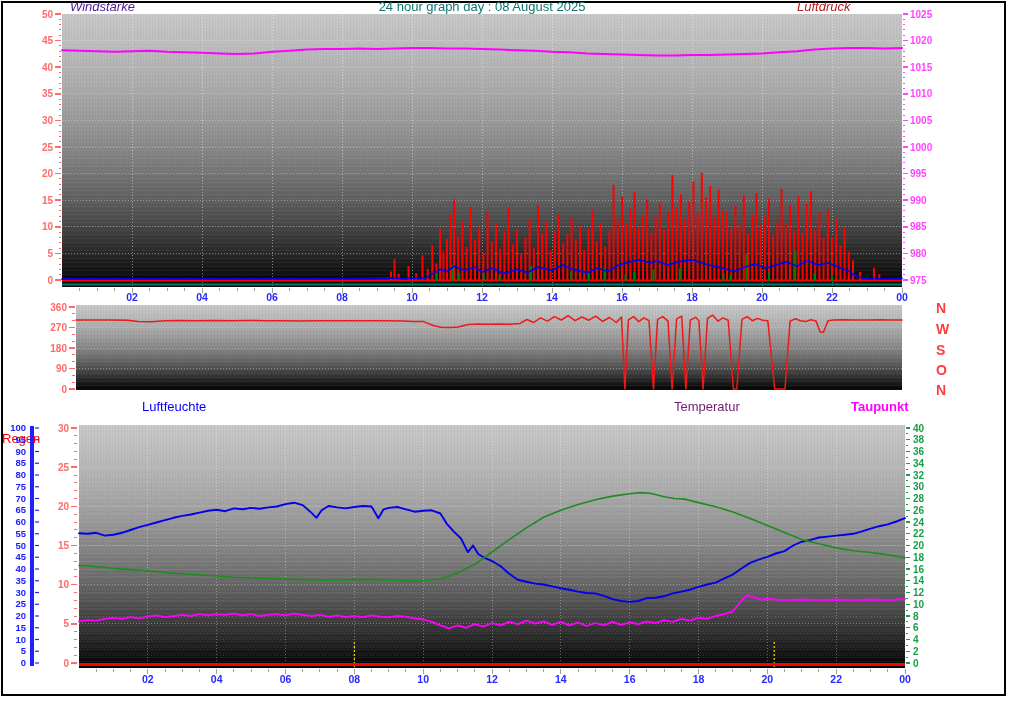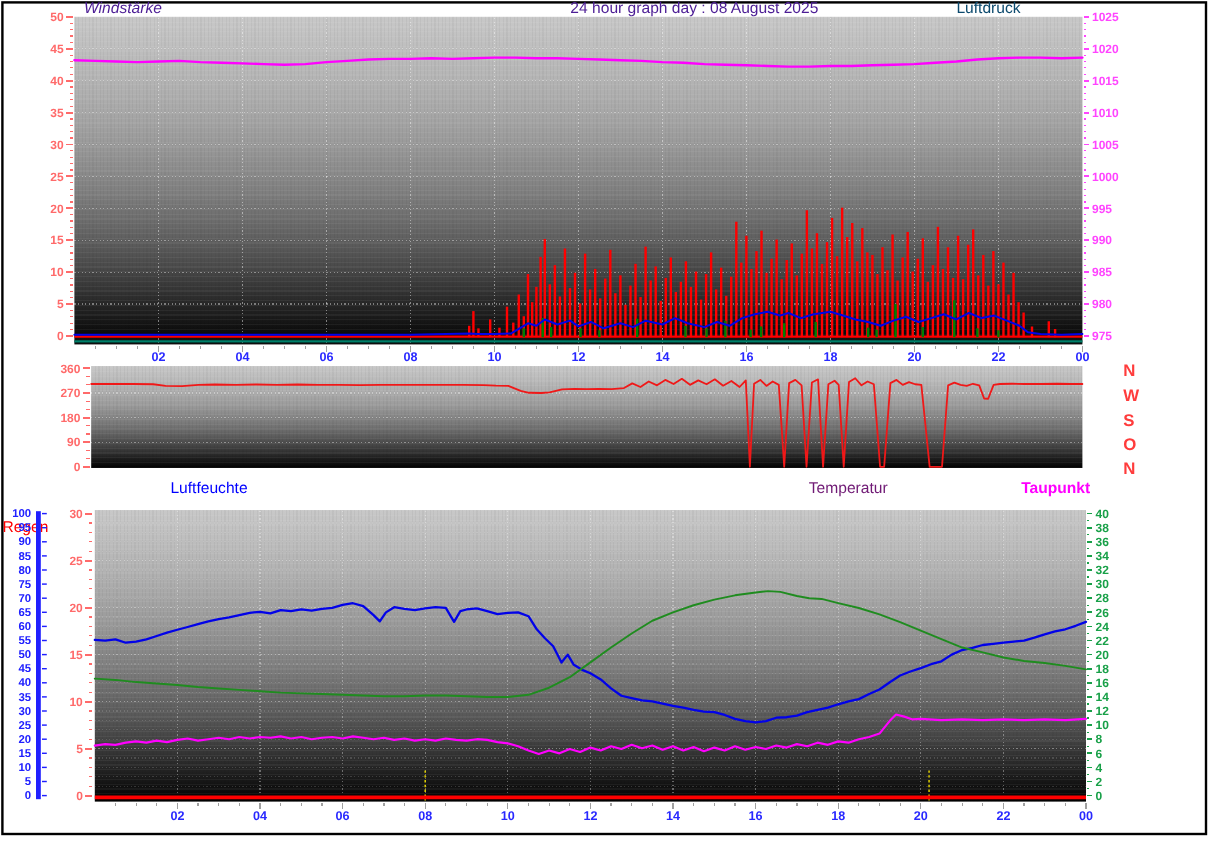--- a/index.html
+++ b/index.html
@@ -23,22 +23,22 @@
 <body>
 
 <div id="stage">
   <div class="frame"></div>
 
   <div class="plot plot1"></div>
   <div class="plot plot2"></div>
   <div class="plot plot3"></div>
 
   <div class="hdr" style="left:70px;top:0;color:#4c1d95;font-style:italic;">Windstärke</div>
-  <div class="hdr" style="left:282px;top:0;width:400px;text-align:right;color:#4c1d95;">24 hour graph day : 08 August 2025</div>
-  <div class="hdr" style="left:797px;top:0;color:#0c4a6e;">Luftdruck</div>
+  <div class="hdr" style="left:282px;top:0;width:400px;text-align:center;color:#0f766e;">24 hour graph day : 08 August 2025</div>
+  <div class="hdr" style="left:797px;top:0;color:#b91c1c;font-style:italic;">Luftdruck</div>
 
   <div class="hdr" style="left:2px;top:400px;color:#ff0000;margin-top:32px;">Regen</div>
   <div class="hdr" style="left:142px;top:400px;color:#0000ff;">Luftfeuchte</div>
   <div class="hdr" style="left:674px;top:400px;color:#701a75;">Temperatur</div>
   <div class="hdr" style="left:851px;top:400px;color:#ff00ff;font-weight:bold;">Taupunkt</div>
 
   <div class="compass" style="top:300px;color:#ff3c3c;">N</div>
   <div class="compass" style="top:321px;color:#ff3c3c;">W</div>
   <div class="compass" style="top:342px;color:#ff3c3c;">S</div>
   <div class="compass" style="top:362px;color:#ff3c3c;">O</div>

